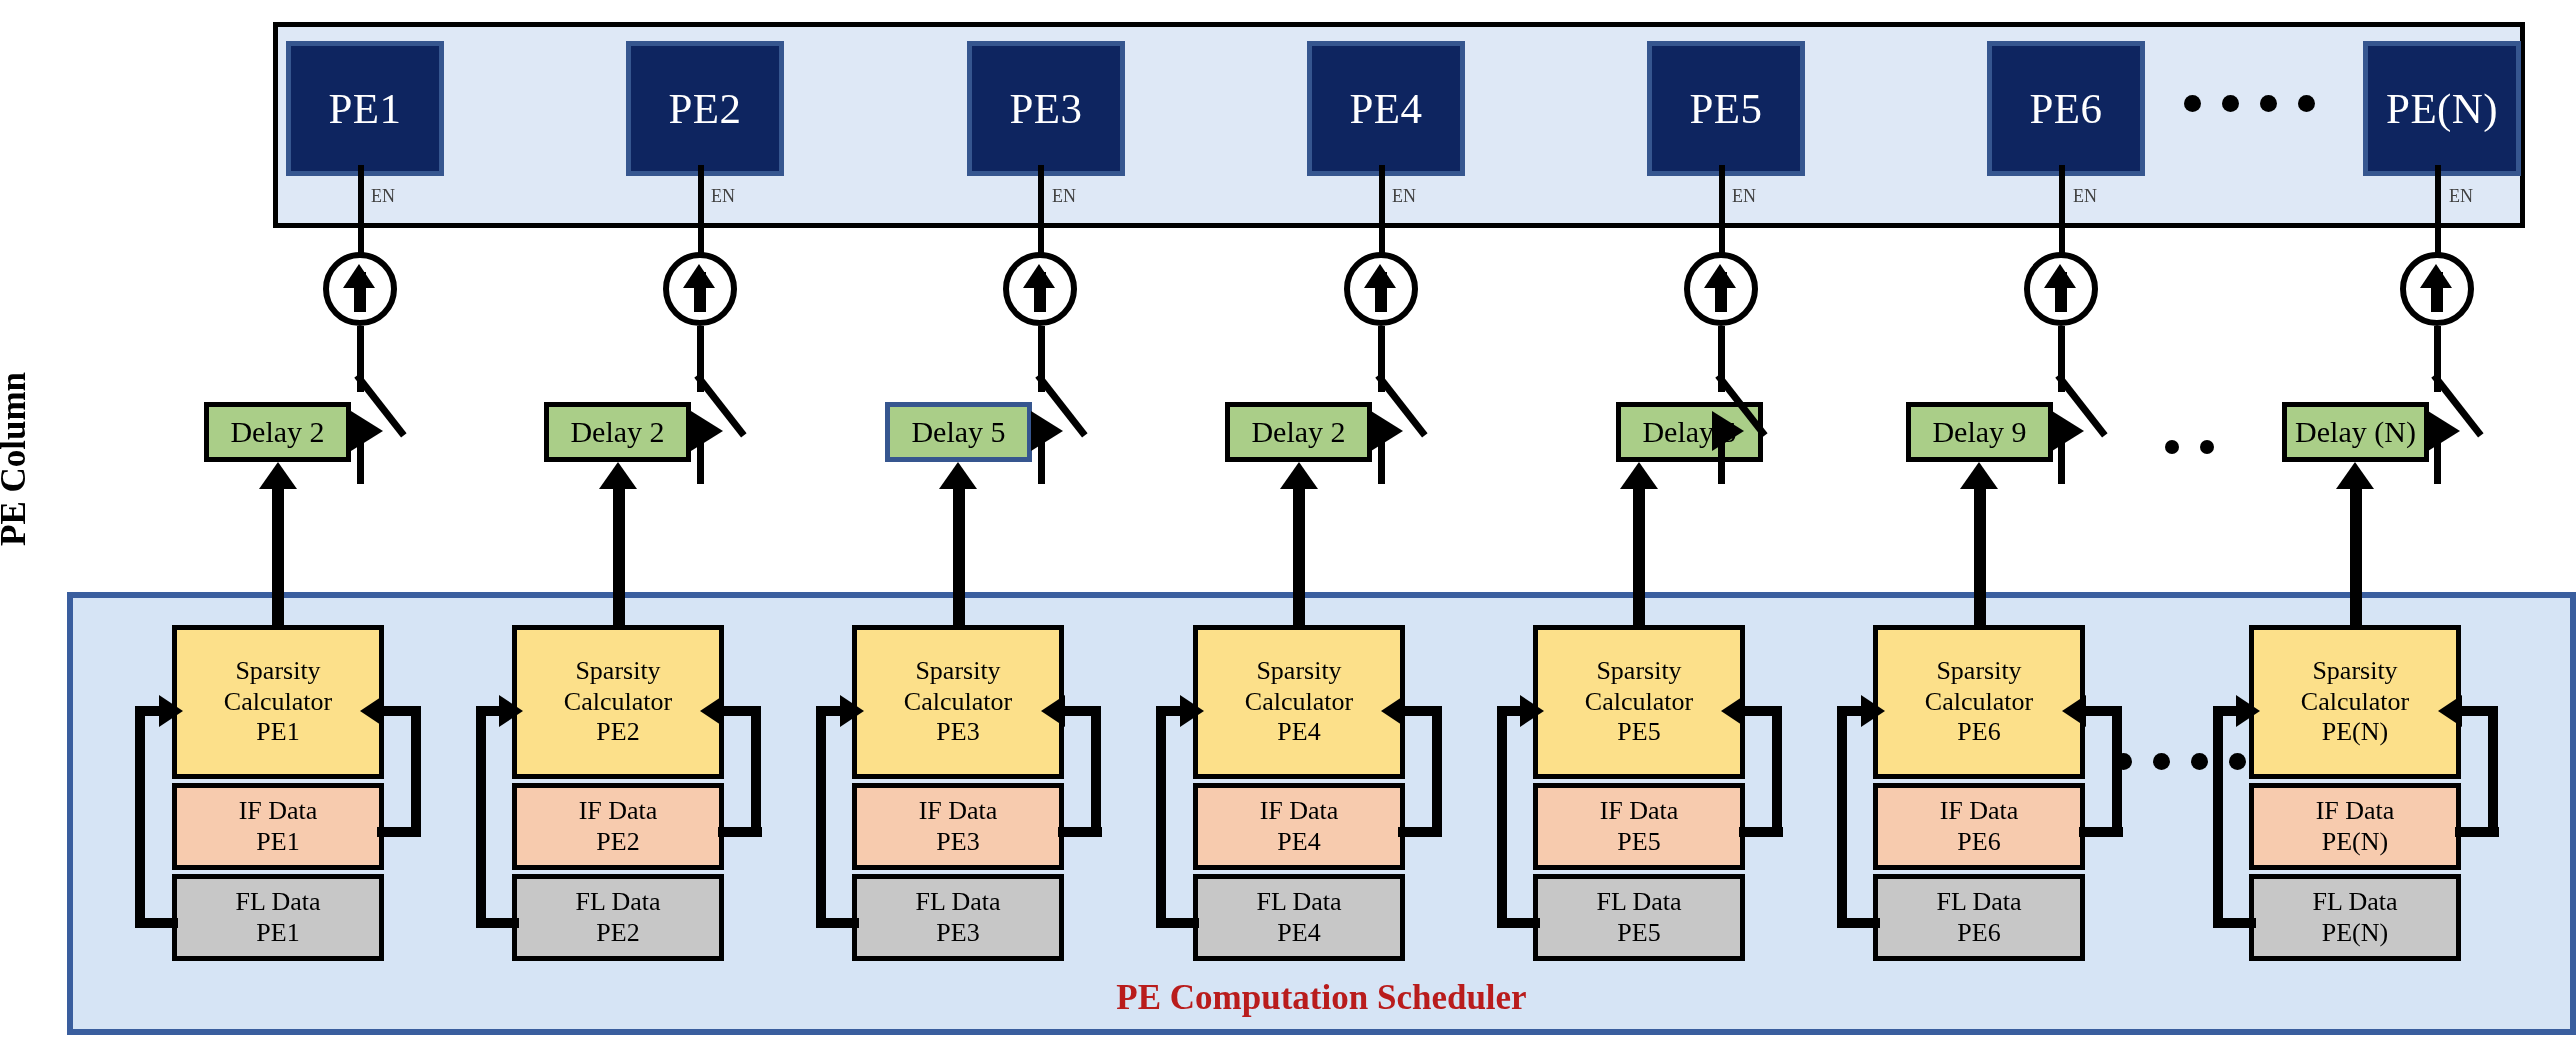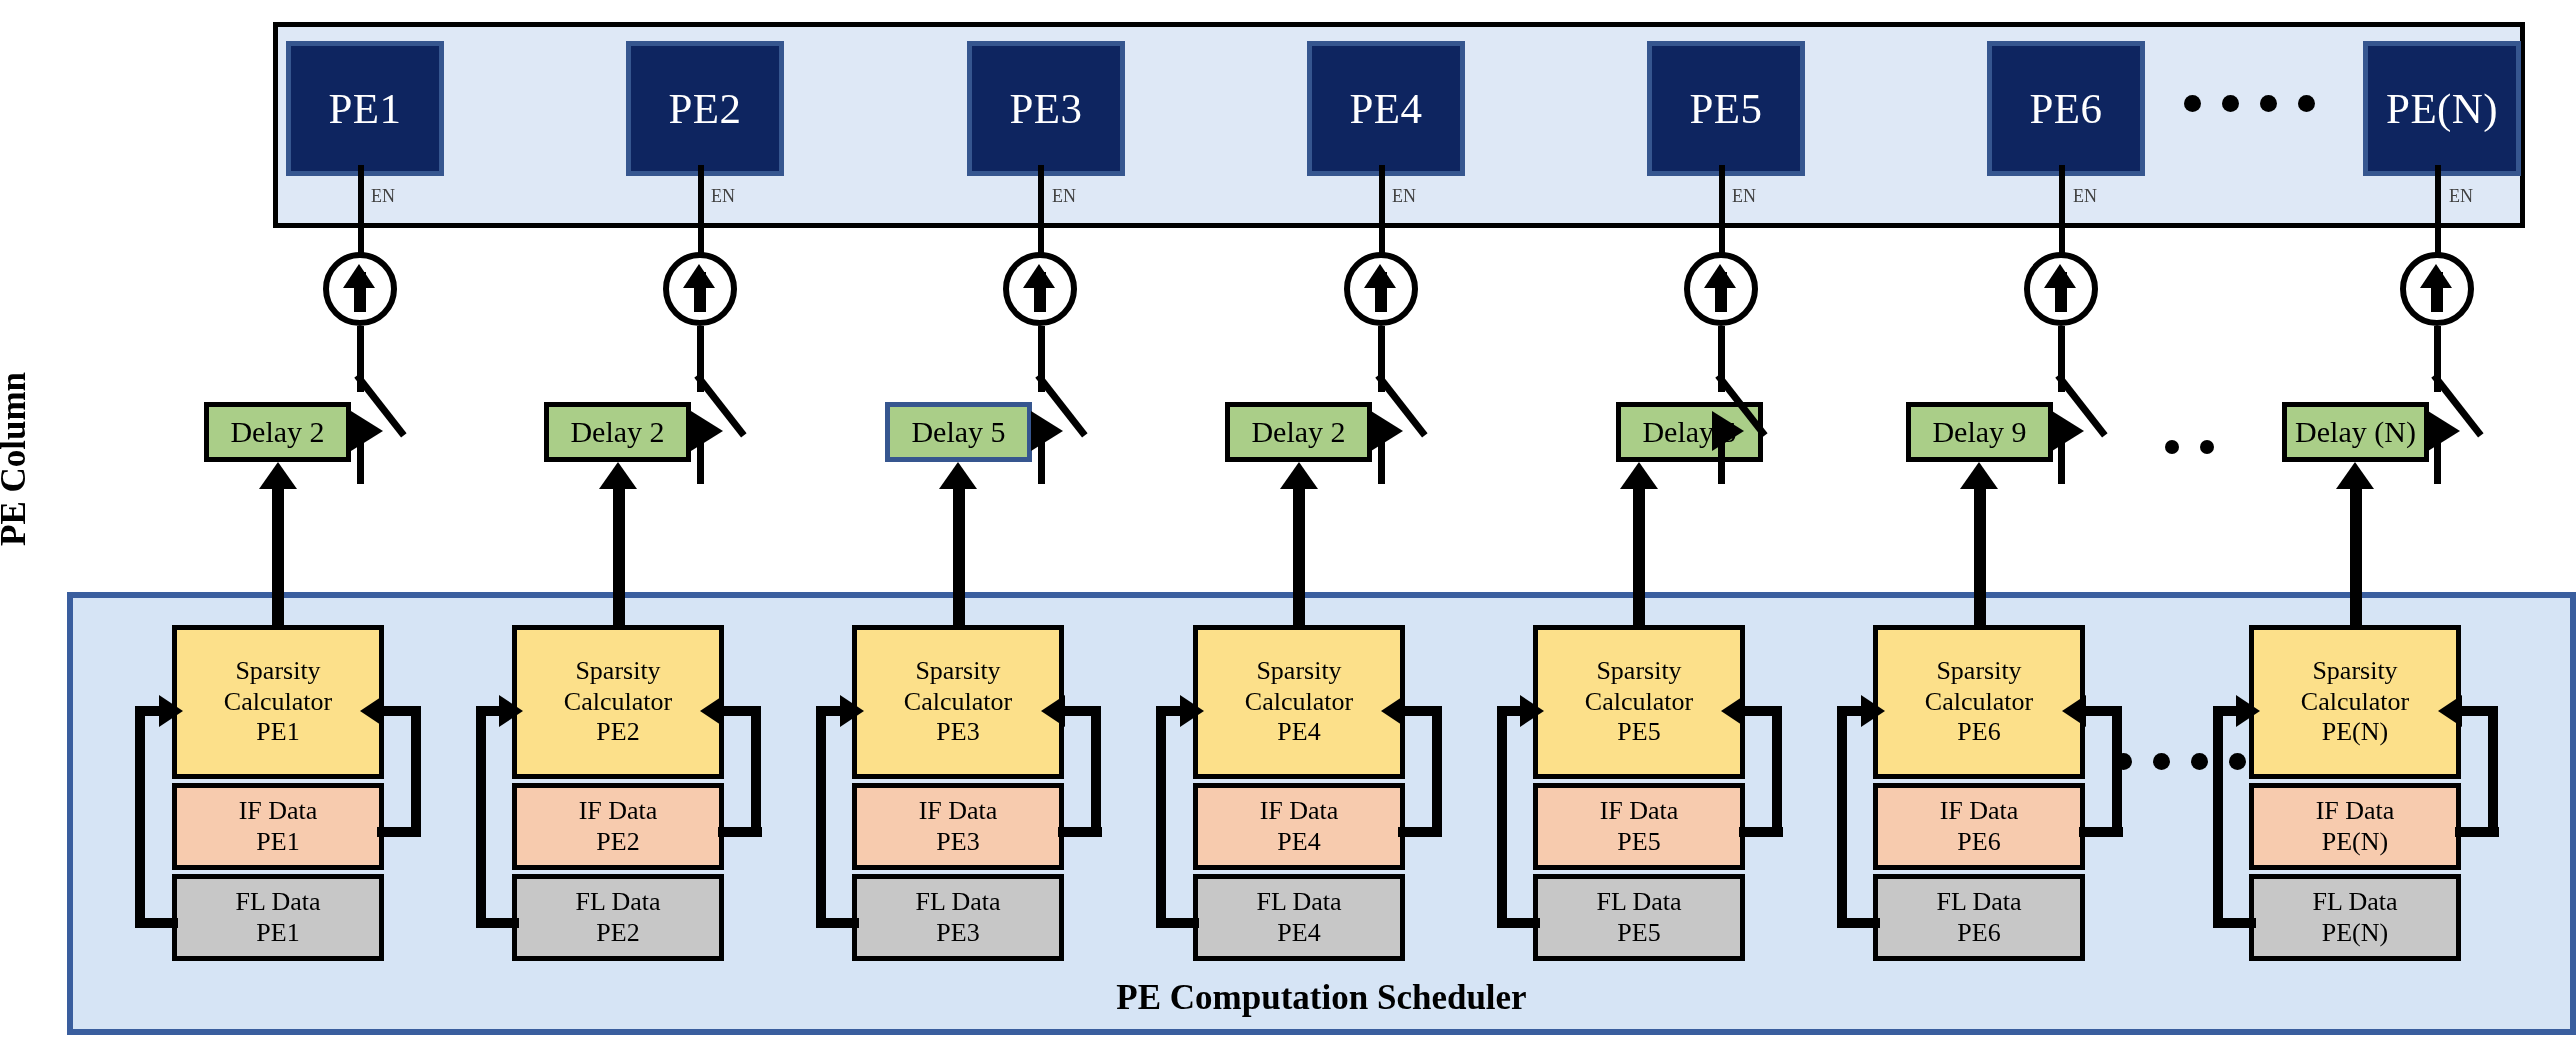--- a/index.html
+++ b/index.html
@@ -50,21 +50,21 @@
   .sw-stub{position:absolute;width:7.1px;background:#000;}
   .v-line{position:absolute;width:7.1px;background:#000;}
 
   
   .sched{
     position:absolute;left:67px;top:592px;width:2509px;height:443px;
     background:#D6E4F5;border:6.3px solid #3A5E9E;box-sizing:border-box;
   }
   .sched-title{
     position:absolute;left:0;right:0;bottom:11px;text-align:center;
-    font-size:35px;font-weight:bold;color:#000000;font-family:"Liberation Serif",serif;
+    font-size:35px;font-weight:bold;color:#b91c1c;font-family:"Liberation Serif",serif;
   }
   .pe-column-label{
     position:absolute;left:-6.3px;top:546px;width:253px;
     transform:rotate(-90deg);transform-origin:left top;
     font-size:35px;font-weight:bold;color:#000;text-align:left;
   }
 
   .unit{position:absolute;width:212px;}
   .blk{
     width:100%;border:5.5px solid #000;box-sizing:border-box;

